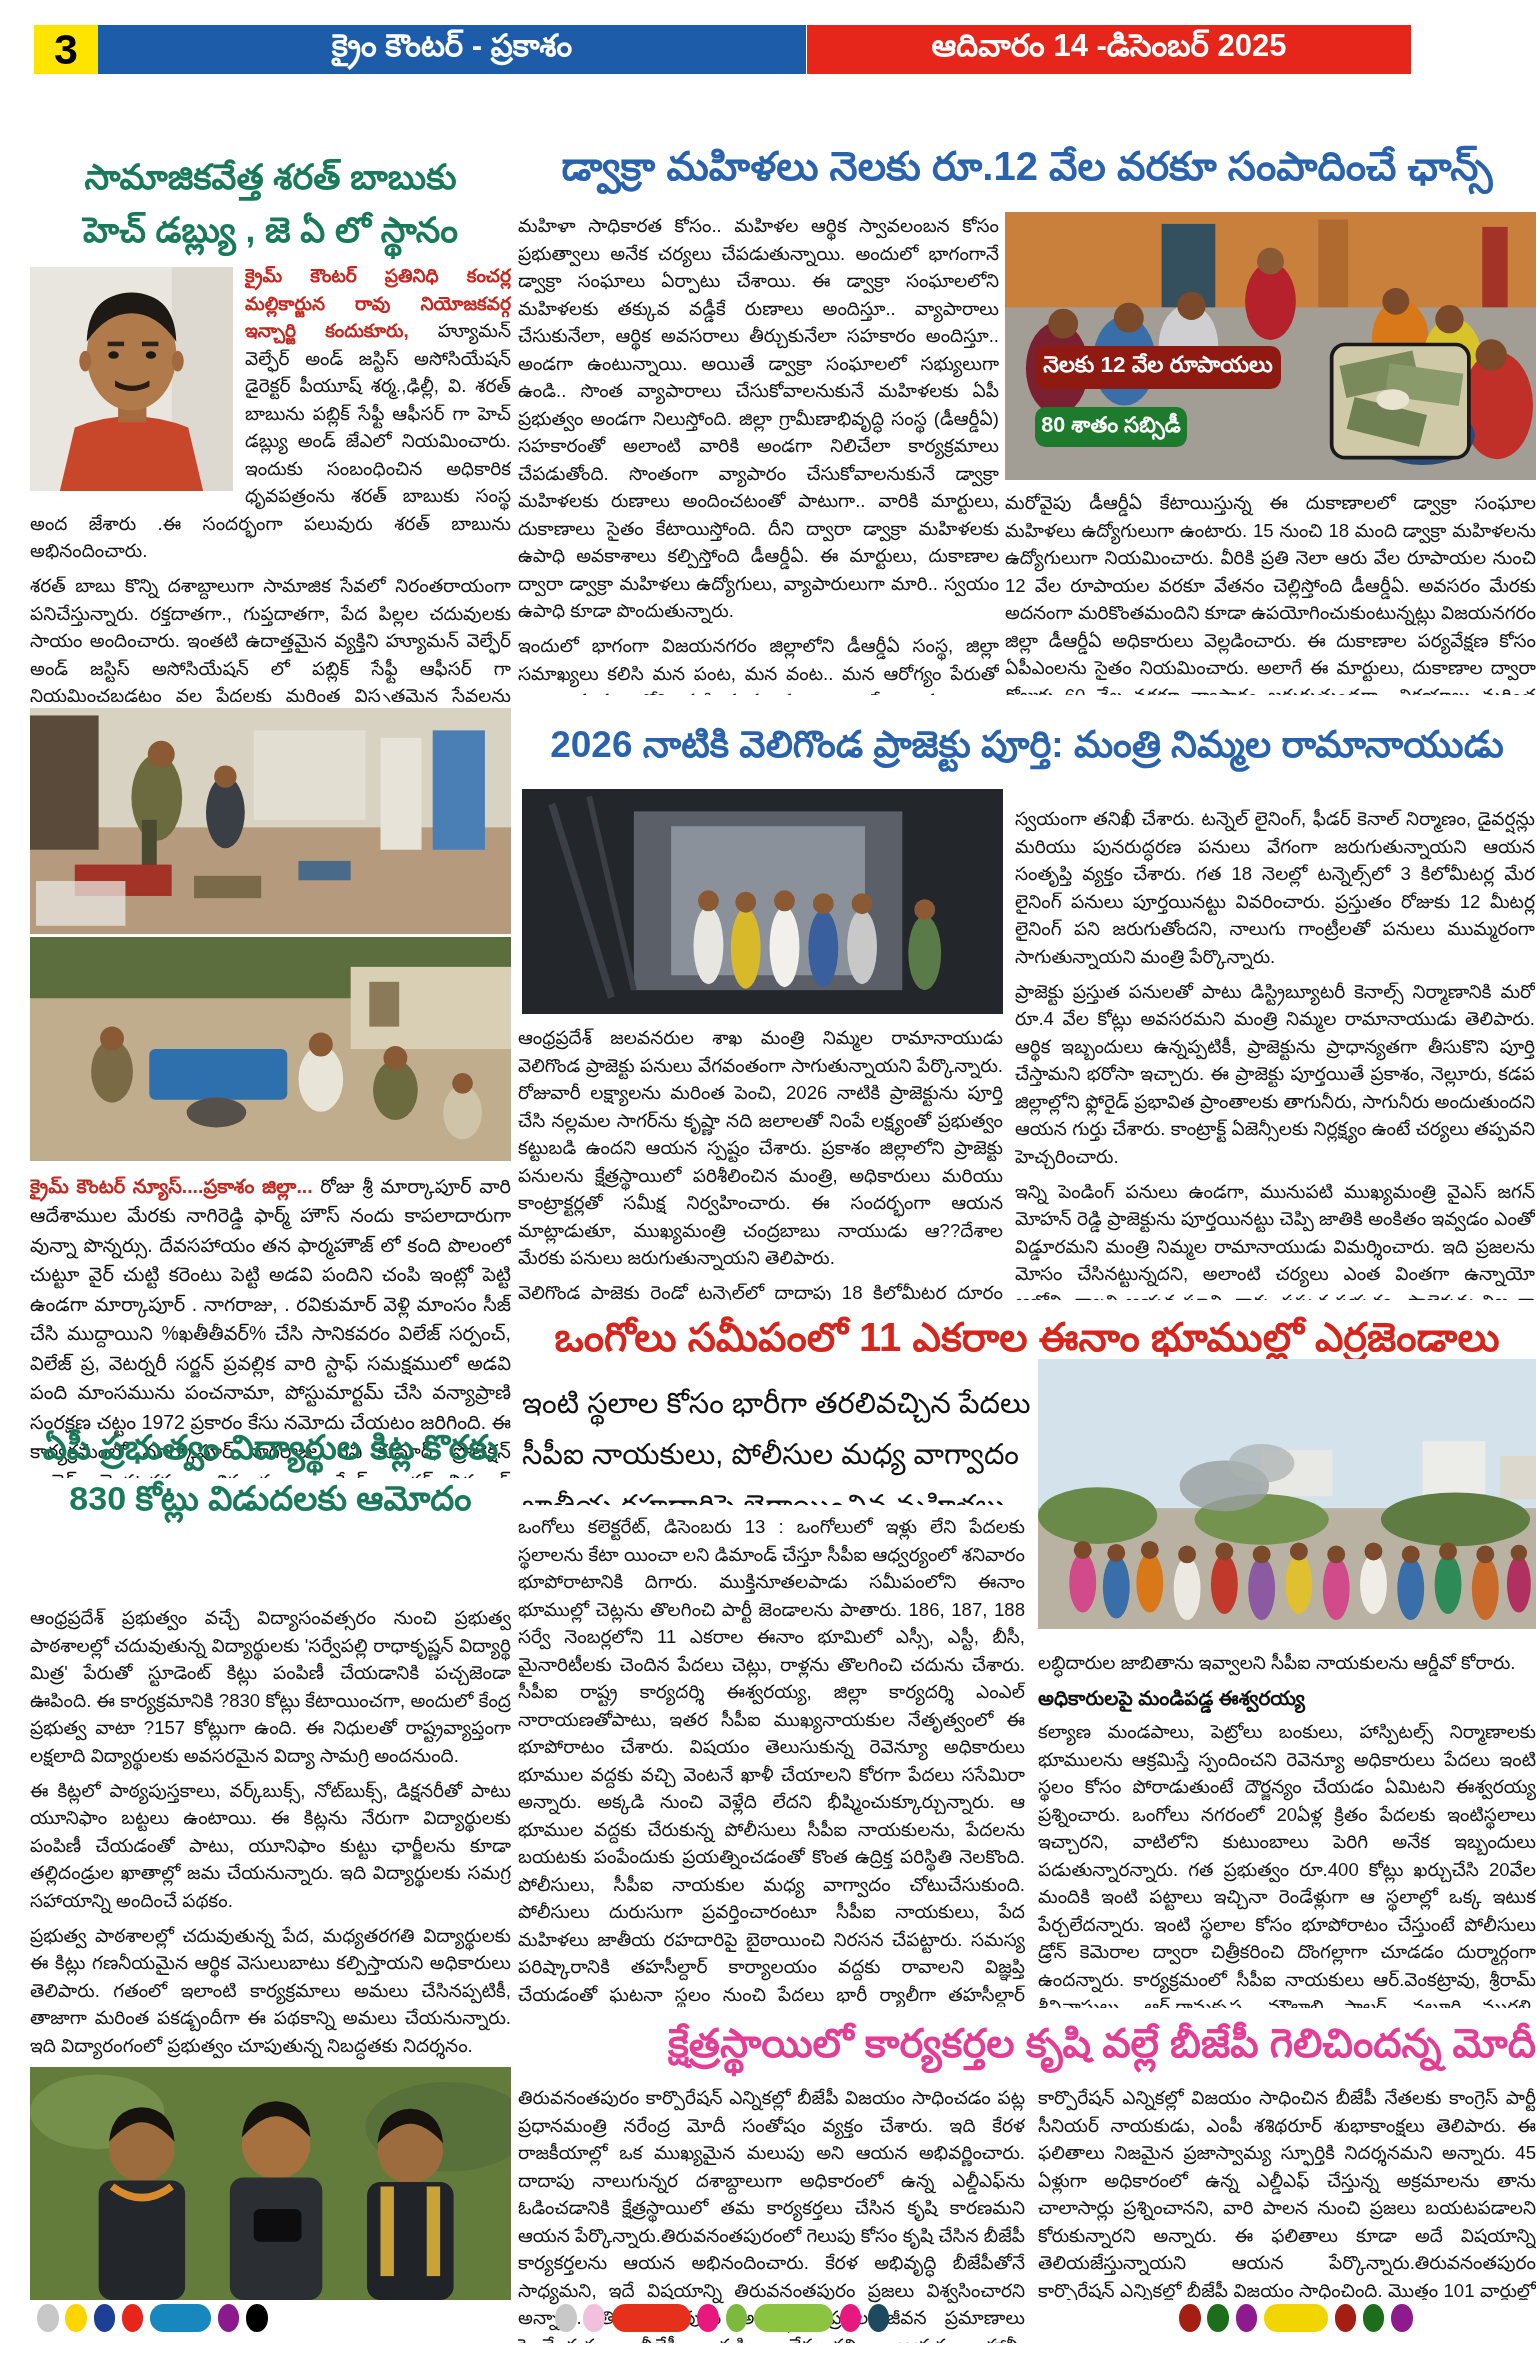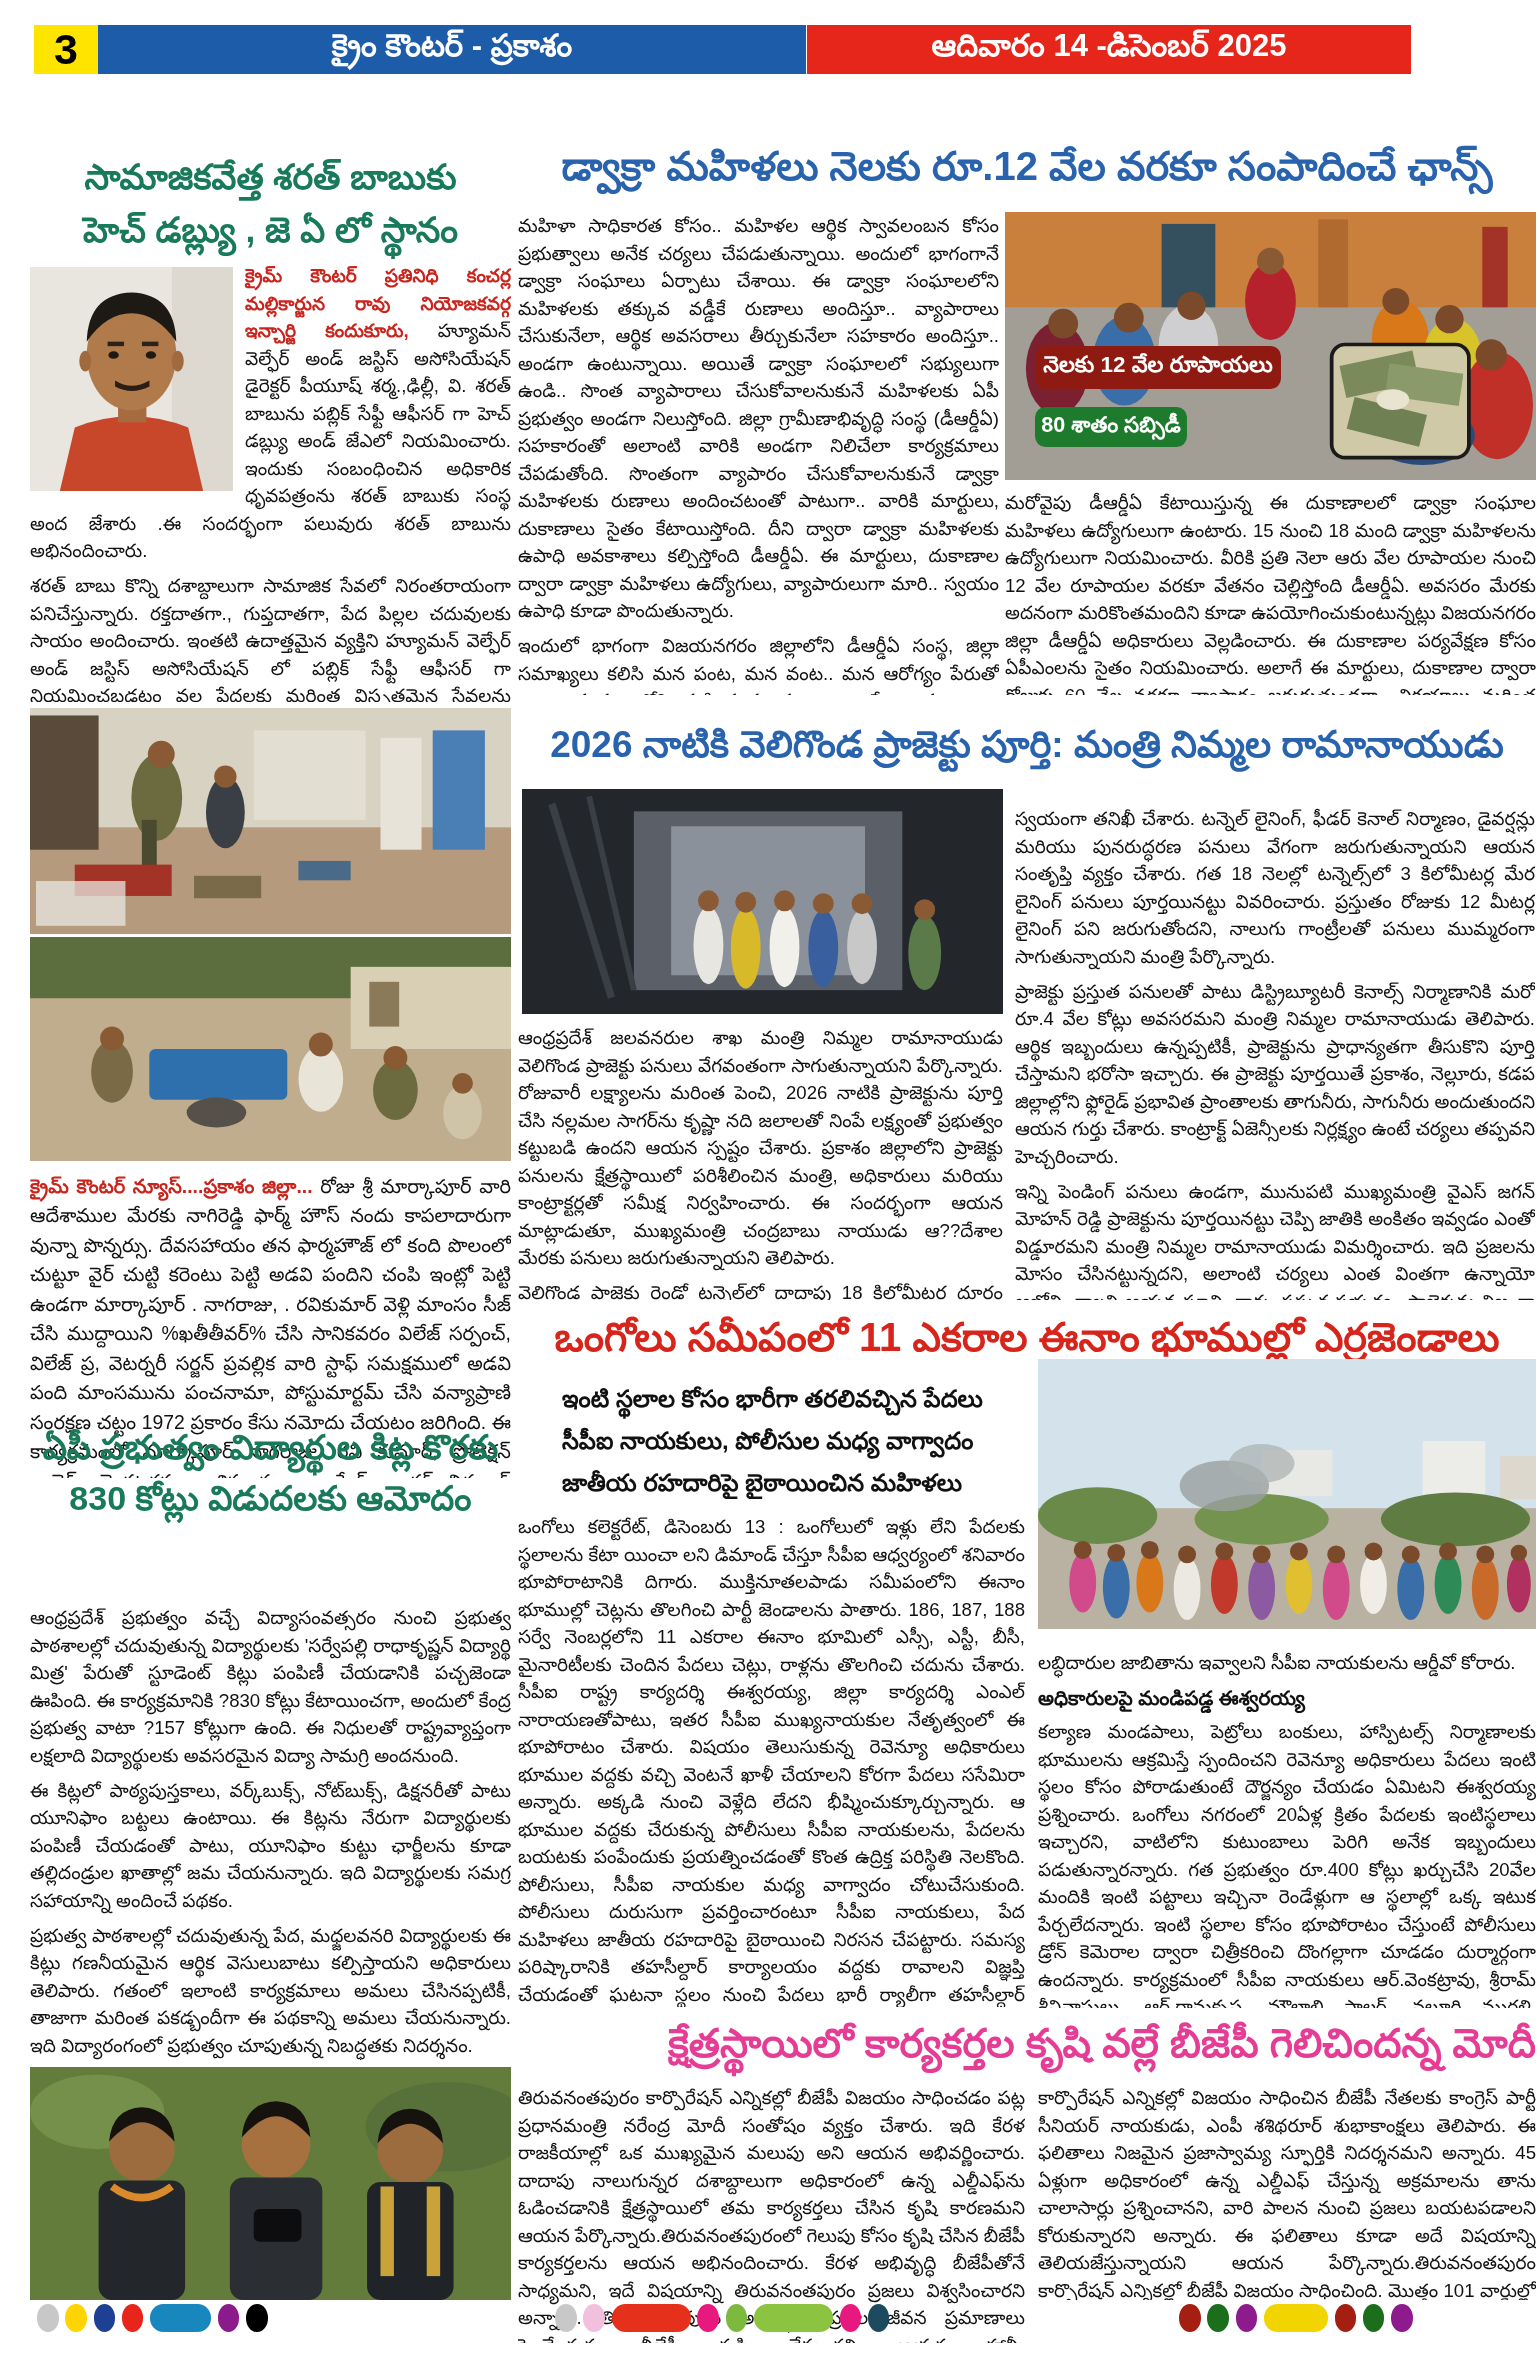--- a/index.html
+++ b/index.html
@@ -14,21 +14,21 @@
   .hl{font-weight:bold;text-align:center;line-height:1.5;}
   .hl-green{color:#187a5a;font-size:35px;}
   .hl-blue{color:#2a63ad;font-size:39px;}
   .hl-red{color:#d8251c;font-size:40px;}
   .hl-pink{color:#e53d96;font-size:40px;text-align:right;}
   
   .bodytxt{font-size:18.6px;line-height:1.48;text-align:justify;overflow:hidden;}
   .bodytxt p{margin:0 0 7.5px 0;}
   .lead-red{color:#c9251d;font-weight:bold;}
   .caption-txt{font-size:19.4px;line-height:1.52;}
-  .bullets{font-size:24px;font-weight:bold;line-height:1.75;overflow:hidden;margin-left:40px;}
+  .bullets{font-size:29px;font-weight:normal;line-height:1.75;overflow:hidden;}
   .subhead{font-weight:bold;font-size:20px;margin:4.5px 0;}
   
   .photo{overflow:hidden;background:#22c55e;}
   .photo svg{display:block;width:100%;height:100%;}
   .portrait{float:left;width:203px;height:224px;margin:4.5px 12px 4.5px 0;}
   
   .badge{position:absolute;color:#fff;font-weight:bold;border-radius:10.4px;display:flex;align-items:center;justify-content:center;}
   .badge-darkred{background:#8e1a12;font-size:22.4px;}
   .badge-green{background:#1e7a2c;font-size:21.6px;}
   
@@ -121,21 +121,21 @@
     </p>
   </div>
 
   <div class="abs hl hl-green" style="left:30px;top:1422px;width:481px;font-size:34px;">
     <div>ఏపీ ప్రభుత్వం విద్యార్థుల కిట్ల కొరకు</div>
     <div>830 కోట్లు విడుదలకు ఆమోదం</div>
   </div>
   <div class="abs bodytxt" style="left:30px;top:1604px;width:481px;height:456px;">
     <p>ఆంధ్రప్రదేశ్ ప్రభుత్వం వచ్చే విద్యాసంవత్సరం నుంచి ప్రభుత్వ పాఠశాలల్లో చదువుతున్న విద్యార్థులకు 'సర్వేపల్లి రాధాకృష్ణన్ విద్యార్థి మిత్ర' పేరుతో స్టూడెంట్ కిట్లు పంపిణీ చేయడానికి పచ్చజెండా ఊపింది. ఈ కార్యక్రమానికి ?830 కోట్లు కేటాయించగా, అందులో కేంద్ర ప్రభుత్వ వాటా ?157 కోట్లుగా ఉంది. ఈ నిధులతో రాష్ట్రవ్యాప్తంగా లక్షలాది విద్యార్థులకు అవసరమైన విద్యా సామగ్రి అందనుంది.</p>
     <p>ఈ కిట్లలో పాఠ్యపుస్తకాలు, వర్క్‌బుక్స్, నోట్‌బుక్స్, డిక్షనరీతో పాటు యూనిఫాం బట్టలు ఉంటాయి. ఈ కిట్లను నేరుగా విద్యార్థులకు పంపిణీ చేయడంతో పాటు, యూనిఫాం కుట్టు ఛార్జీలను కూడా తల్లిదండ్రుల ఖాతాల్లో జమ చేయనున్నారు. ఇది విద్యార్థులకు సమగ్ర సహాయాన్ని అందించే పథకం.</p>
-    <p>ప్రభుత్వ పాఠశాలల్లో చదువుతున్న పేద, మధ్జలవనరి విద్యార్థులకు ఈ కిట్లు గణనీయమైన ఆర్థిక వెసులుబాటు కల్పిస్తాయని అధికారులు తెలిపారు. గతంలో ఇలాంటి కార్యక్రమాలు అమలు చేసినప్పటికీ, తాజాగా మరింత పకడ్బందీగా ఈ పథకాన్ని అమలు చేయనున్నారు. ఇది విద్యారంగంలో ప్రభుత్వం చూపుతున్న నిబద్ధతకు నిదర్శనం.</p>
+    <p>ప్రభుత్వ పాఠశాలల్లో చదువుతున్న పేద, మధ్యతరగతి విద్యార్థులకు ఈ కిట్లు గణనీయమైన ఆర్థిక వెసులుబాటు కల్పిస్తాయని అధికారులు తెలిపారు. గతంలో ఇలాంటి కార్యక్రమాలు అమలు చేసినప్పటికీ, తాజాగా మరింత పకడ్బందీగా ఈ పథకాన్ని అమలు చేయనున్నారు. ఇది విద్యారంగంలో ప్రభుత్వం చూపుతున్న నిబద్ధతకు నిదర్శనం.</p>
 
   </div>
 
   <div class="abs photo" style="left:30px;top:2067px;width:481px;height:233px;">
     <svg viewBox="0 0 645 312" preserveAspectRatio="none">
       <rect width="645" height="312" fill="#647c3b"></rect>
       <ellipse cx="90" cy="60" rx="90" ry="50" fill="#74904a"></ellipse>
       <ellipse cx="560" cy="80" rx="110" ry="60" fill="#58703a"></ellipse>
       <g>
         <circle cx="150" cy="110" r="44" fill="#9c6b3e"></circle>

